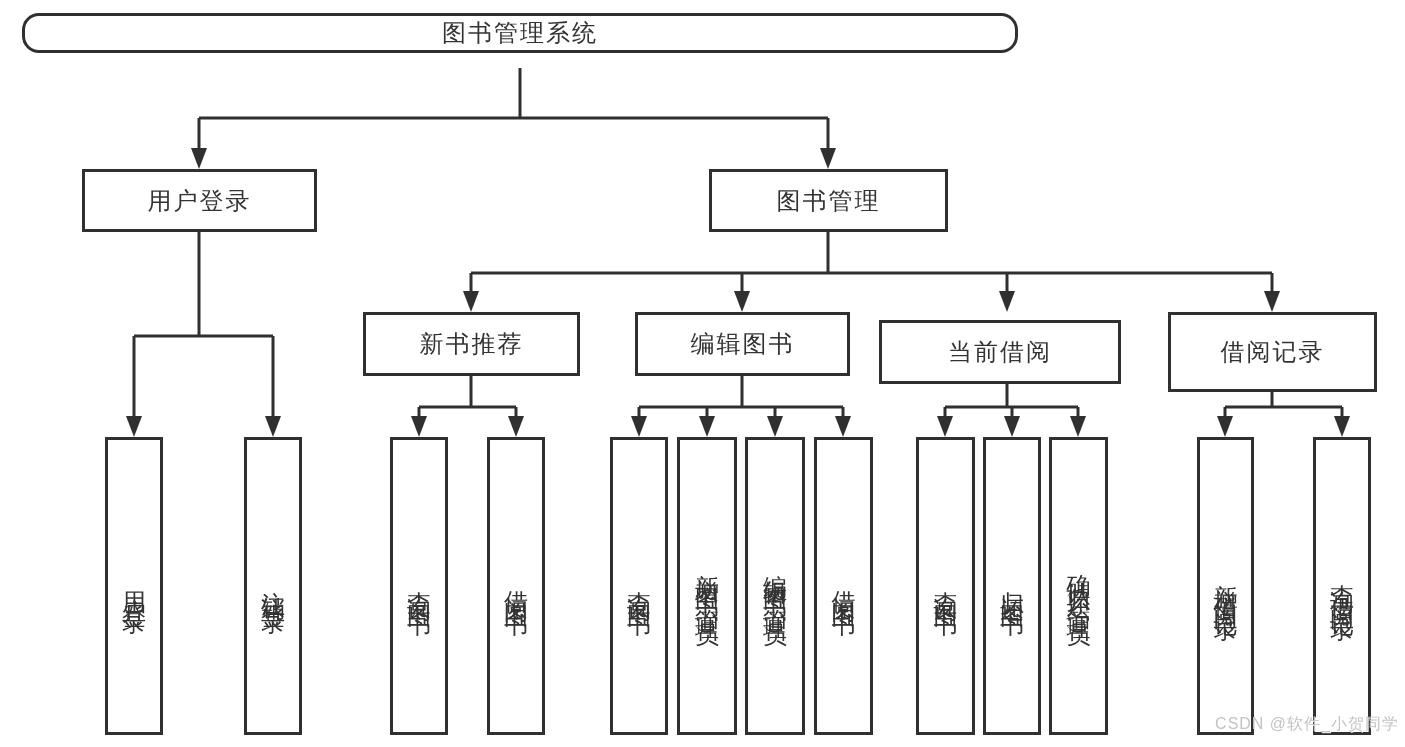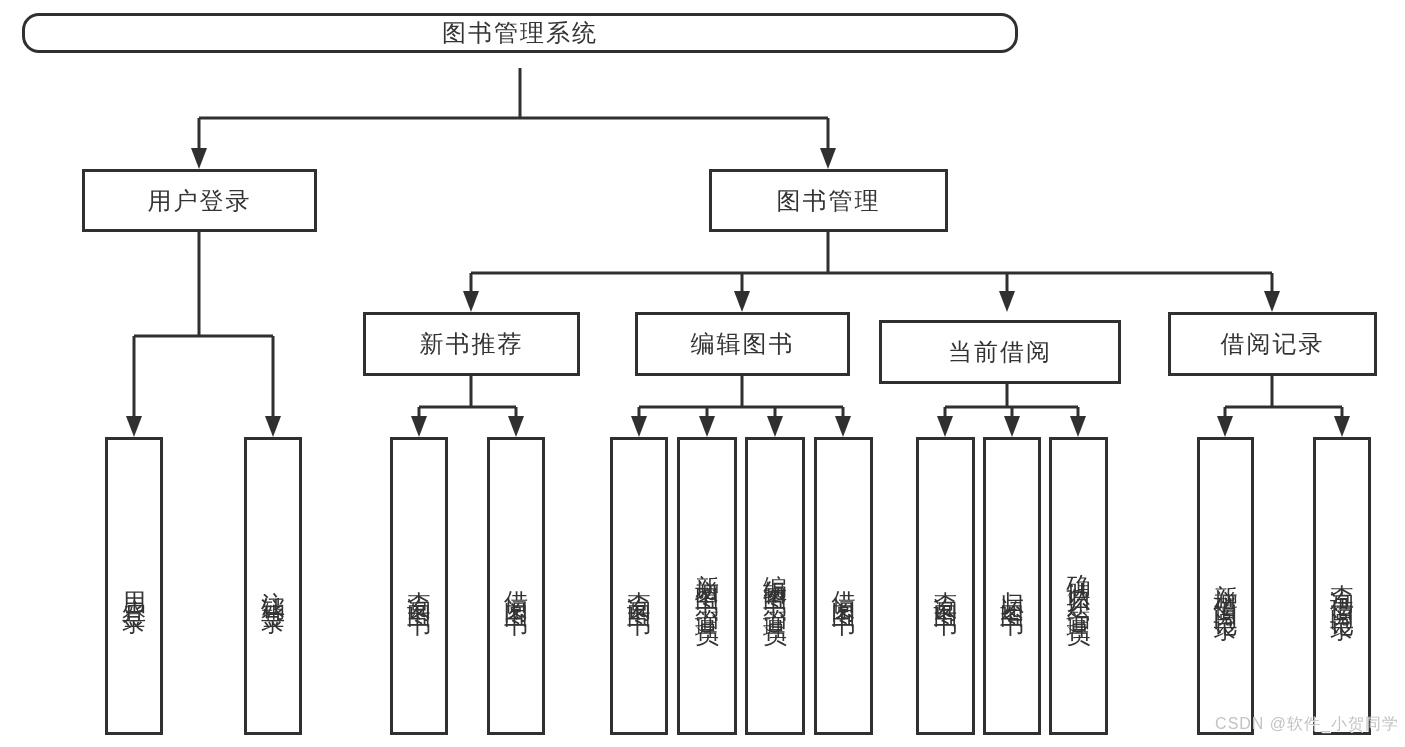--- a/index.html
+++ b/index.html
@@ -109,21 +109,21 @@
   </svg>
 
   <div class="node" style="left:22px; top:13px; width:996px; height:40px;border-radius:17px;">图书管理系统</div>
 
   <div class="node" style="left:82px; top:169px; width:235px; height:63px;">用户登录</div>
   <div class="node" style="left:709px; top:169px; width:239px; height:63px;">图书管理</div>
 
   <div class="node" style="left:363px; top:312px; width:217px; height:64px;">新书推荐</div>
   <div class="node" style="left:635px; top:312px; width:215px; height:64px;">编辑图书</div>
   <div class="node" style="left:879px; top:312px; width:242px; height:64px;margin-top:8px;">当前借阅</div>
-  <div class="node" style="left:1168px; top:312px; width:209px; height:64px;">借阅记录</div>
+  <div class="node" style="left:1168px; top:312px; width:209px; height:80px;">借阅记录</div>
 
   <div class="node leaf" style="left:105px; top:437px; width:58px; height:298px;">用户登录</div>
   <div class="node leaf" style="left:244px; top:437px; width:58px; height:298px;">注销登录</div>
 
   <div class="node leaf" style="left:390px; top:437px; width:58px; height:298px;">查询图书</div>
   <div class="node leaf" style="left:487px; top:437px; width:58px; height:298px;">借阅图书</div>
 
   <div class="node leaf" style="left:610px; top:437px; width:58px; height:298px;">查询图书</div>
   <div class="node leaf" style="left:677px; top:437px; width:60px; height:298px;">新增图书（管理员）</div>
   <div class="node leaf" style="left:745px; top:437px; width:60px; height:298px;">编辑图书（管理员）</div>

